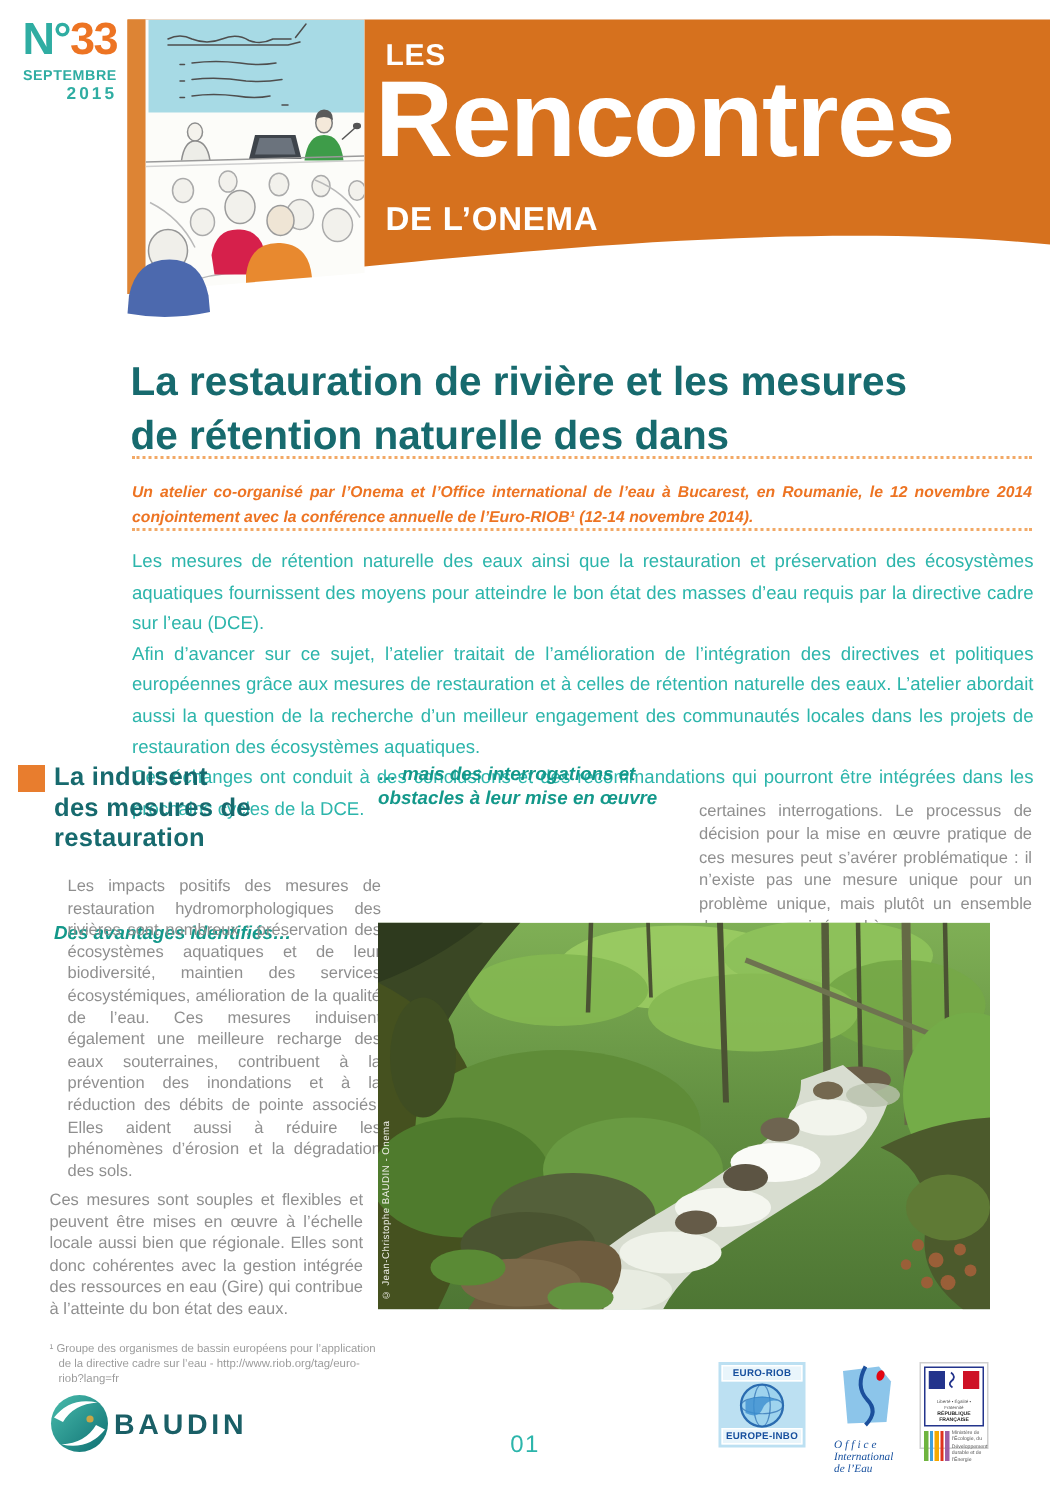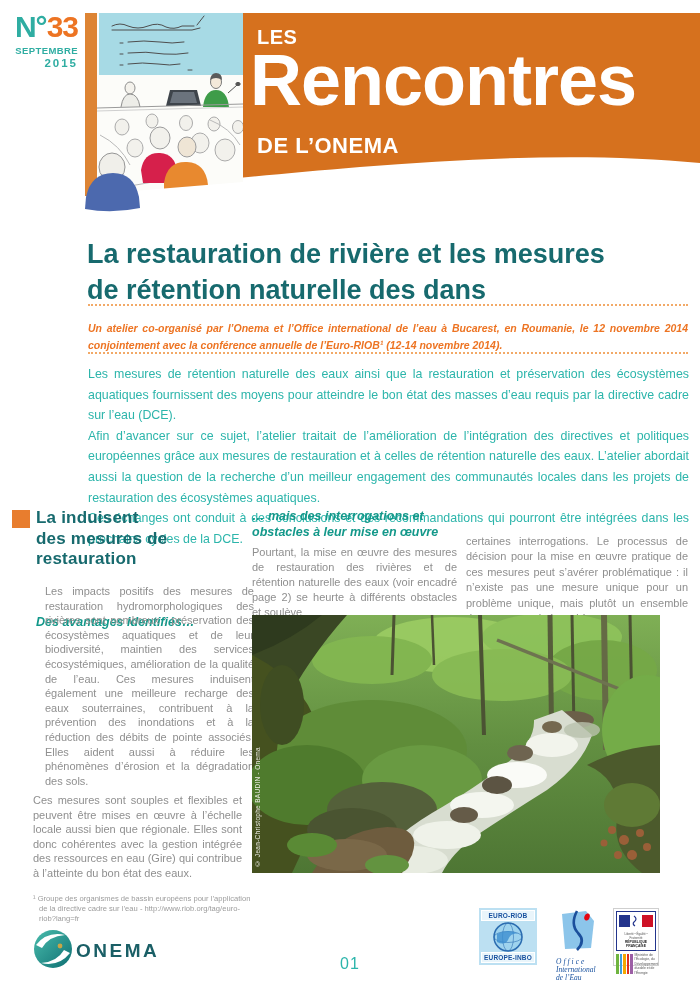--- a/index.html
+++ b/index.html
@@ -168,21 +168,20 @@
   <div class="abs sec-title">La induisent
 des mesures de
 restauration</div>
 
   <div class="abs subhead sub1">Des avantages identifiés…</div>
   <div class="abs body-col p1">Les impacts positifs des mesures de restauration hydromorphologiques des rivières sont nombreux : préservation des écosystèmes aquatiques et de leur biodiversité, maintien des services écosystémiques, amélioration de la qualité de l’eau. Ces mesures induisent également une meilleure recharge des eaux souterraines, contribuent à la prévention des inondations et à la réduction des débits de pointe associés. Elles aident aussi à réduire les phénomènes d’érosion et la dégradation des sols.</div>
   <div class="abs body-col p2">Ces mesures sont souples et flexibles et peuvent être mises en œuvre à l’échelle locale aussi bien que régionale. Elles sont donc cohérentes avec la gestion intégrée des ressources en eau (Gire) qui contribue à l’atteinte du bon état des eaux.</div>
   <div class="abs footnote">¹ Groupe des organismes de bassin européens pour l’application de la directive cadre sur l’eau - http://www.riob.org/tag/euro-riob?lang=fr</div>
 
   <div class="abs subhead sub2">… mais des interrogations et obstacles à leur mise en œuvre</div>
-  <div class="abs body-col pmid">Pourtant, la mise en œuvre des mesures de restauration des rivières et de rétention naturelle des eaux (voir encadré page 2) se heurte à différents obstacles et soulève</div>
   <div class="abs body-col pright">certaines interrogations. Le processus de décision pour la mise en œuvre pratique de ces mesures peut s’avérer problématique : il n’existe pas une mesure unique pour un problème unique, mais plutôt un ensemble de mesures qui répond à un</div>
 
   <div class="abs photo">
     <svg width="408" height="258" viewBox="0 0 408 258" preserveAspectRatio="none">
       <defs>
         <linearGradient id="pbg" x1="0" y1="0" x2="0" y2="1">
           <stop offset="0" stop-color="#7FAF55"></stop>
             <stop offset="0.5" stop-color="#628F41"></stop>
             <stop offset="1" stop-color="#4E7634"></stop>
         </linearGradient>
@@ -251,21 +250,21 @@
       <linearGradient id="og" x1="0" y1="0" x2="1" y2="1">
         <stop offset="0" stop-color="#49BCAC"></stop>
           <stop offset="1" stop-color="#0E6F72"></stop>
       </linearGradient>
     </defs>
     <circle cx="20" cy="20" r="19" fill="url(#og)"></circle>
     <path d="M3,16 Q14,2 32,6 Q16,7 9,19 Z" fill="#ffffff"></path>
     <path d="M37,24 Q26,38 8,34 Q24,33 31,21 Z" fill="#ffffff"></path>
     <circle cx="27" cy="17" r="2.4" fill="#C9A546"></circle>
   </svg>
-  <div class="abs onema-text">ONEMA</div>
+  <div class="abs onema-text">BAUDIN</div>
 
   <div class="abs page-num">01</div>
 
   <div class="abs eurib">
     <div class="eurib-ribbon">EURO-RIOB</div>
     <svg class="eurib-globe" width="34" height="34" viewBox="0 0 34 34">
       <circle cx="17" cy="17" r="14" fill="#9ED3EE" stroke="#2B6CB0" stroke-width="1.5"></circle>
       <ellipse cx="17" cy="17" rx="14" ry="5.5" fill="none" stroke="#2B6CB0" stroke-width="0.8" opacity="0.7"></ellipse>
       <ellipse cx="17" cy="17" rx="5.5" ry="14" fill="none" stroke="#2B6CB0" stroke-width="0.8" opacity="0.7"></ellipse>
       <path d="M6,14 Q17,8 28,14 Q20,12 17,20 Q14,26 6,22 Z" fill="#3C8FD0" opacity="0.8"></path>

